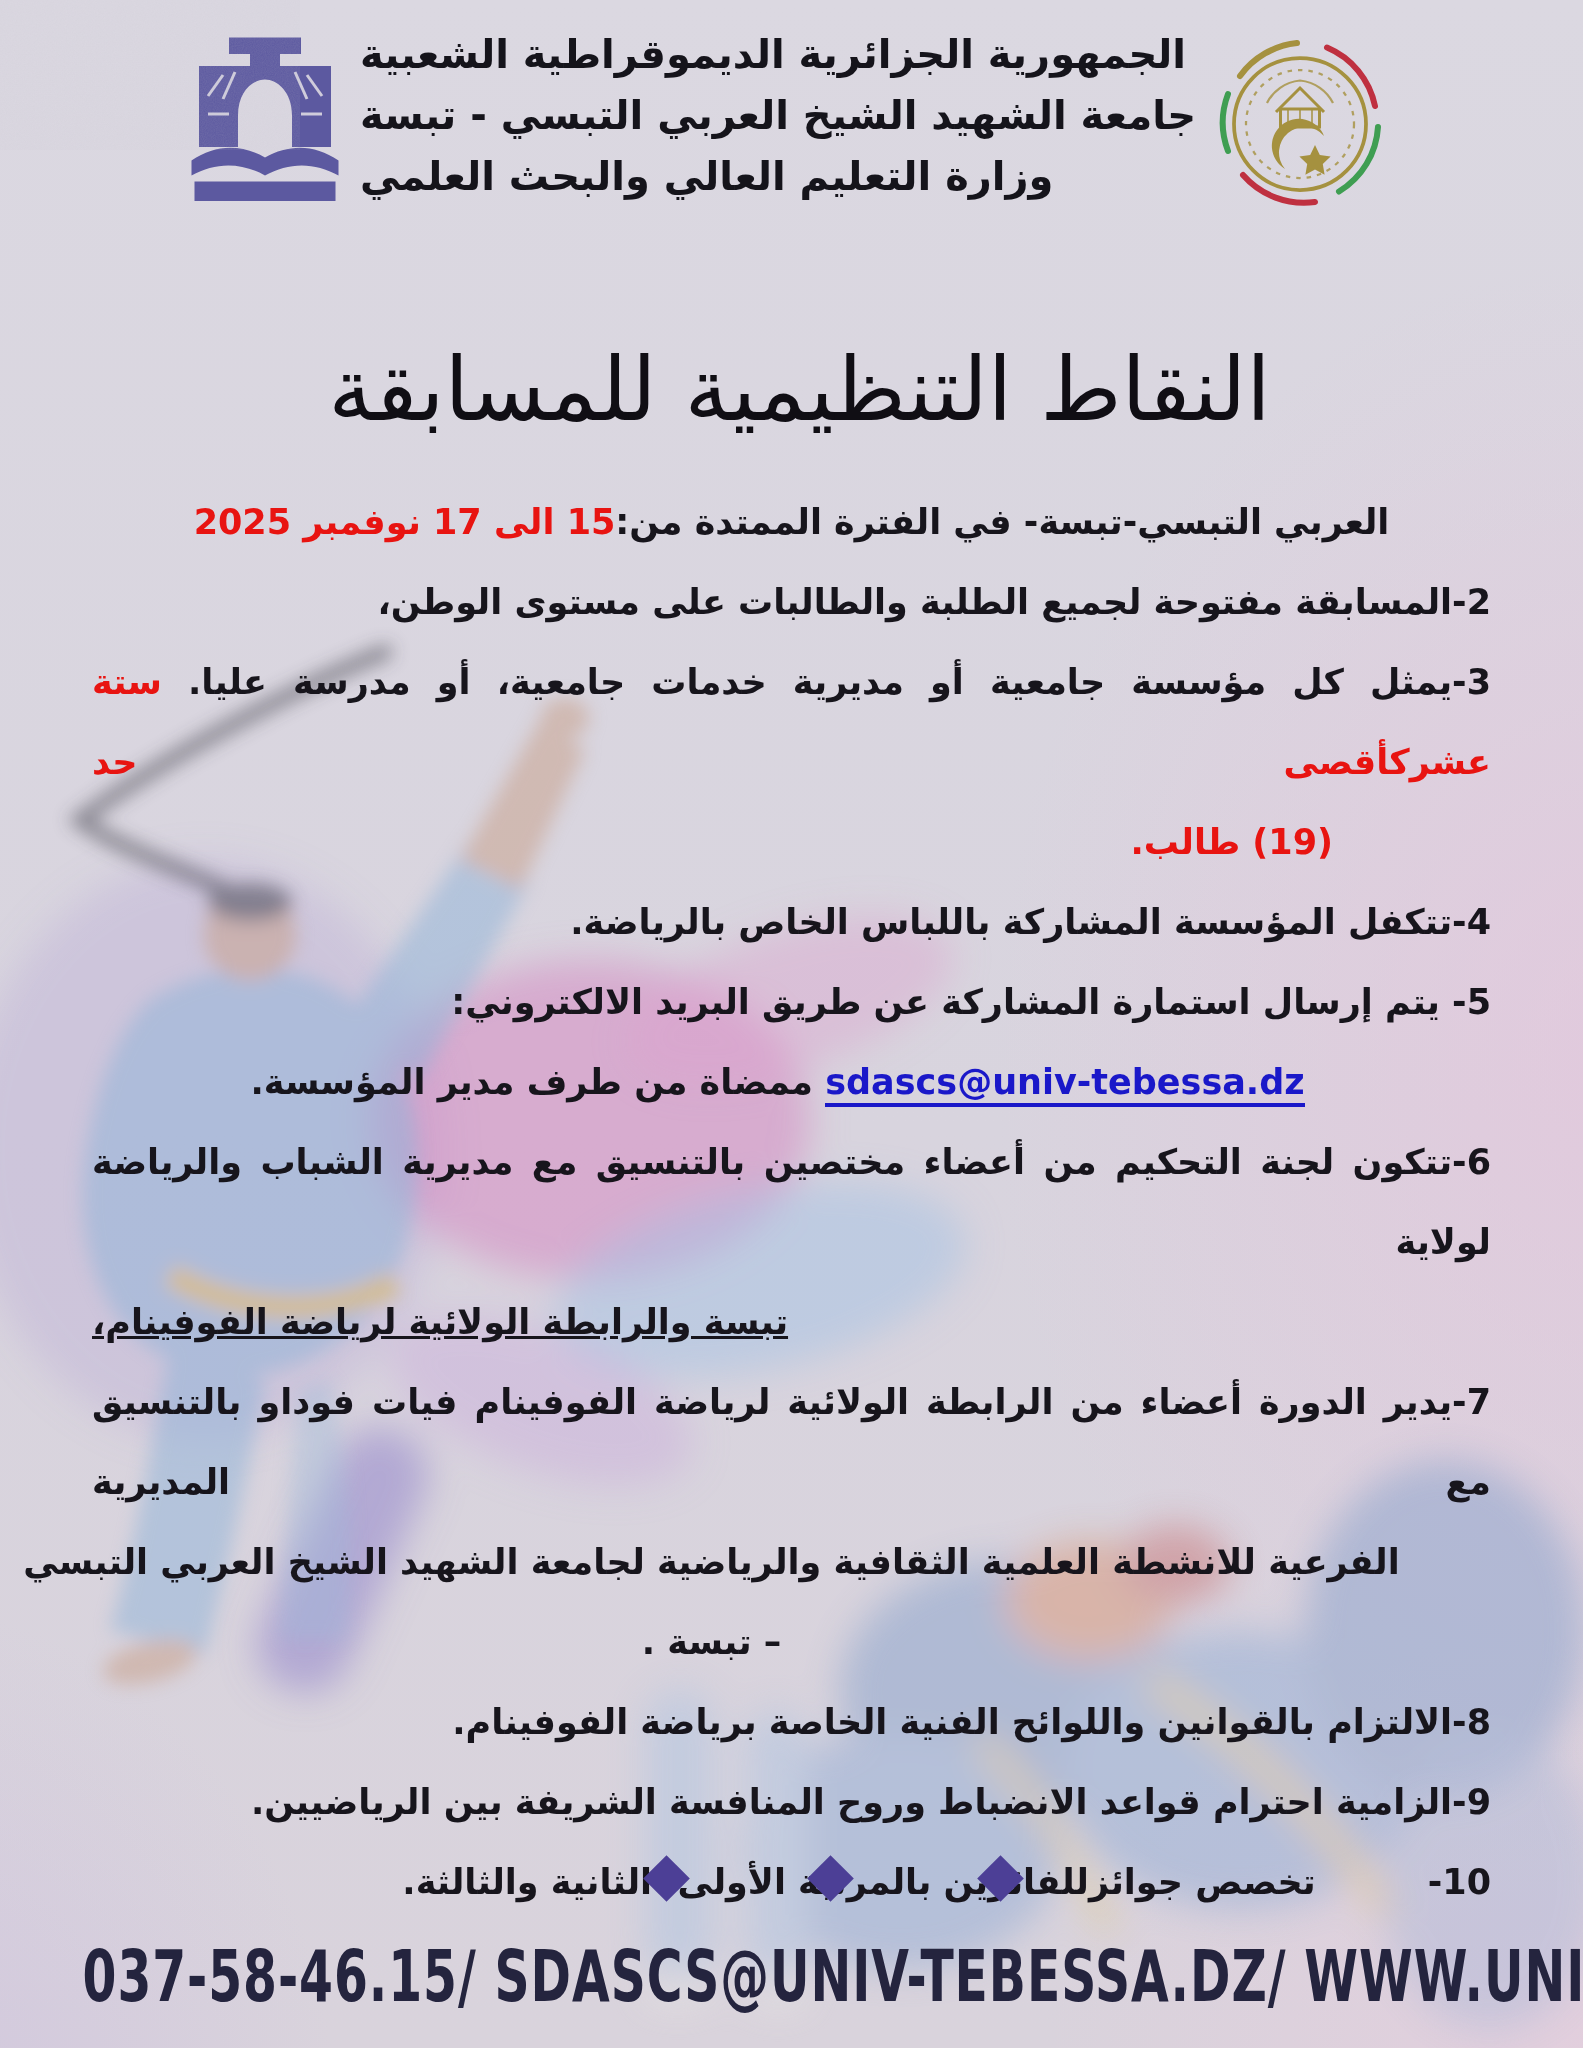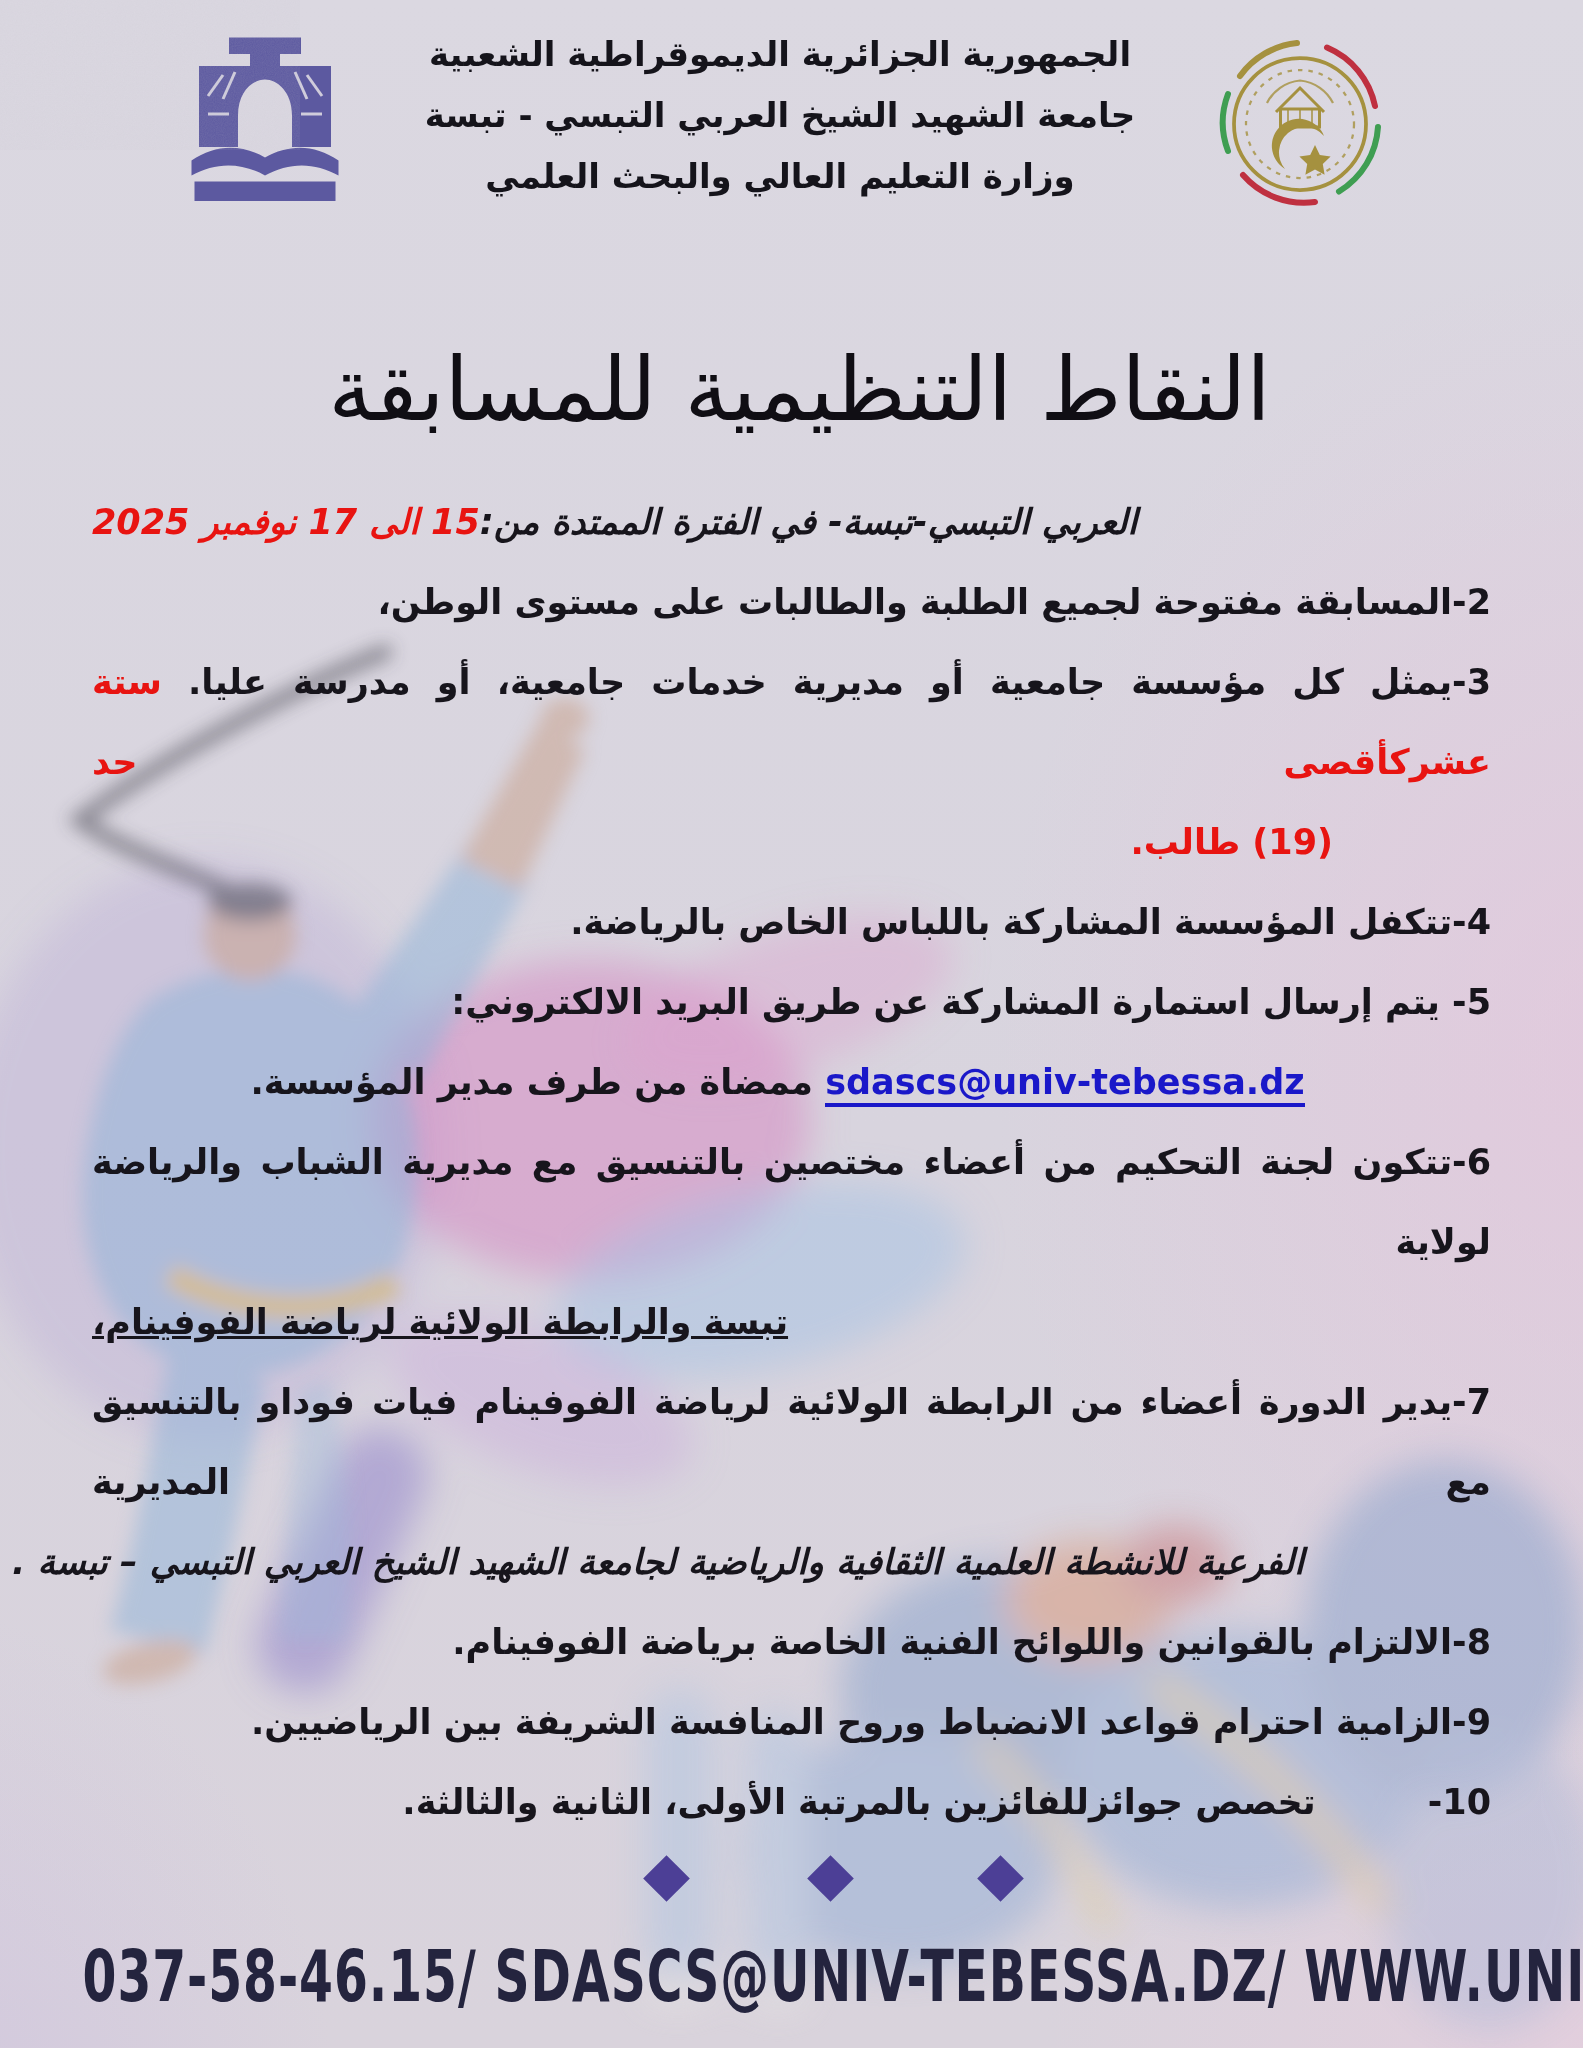--- a/index.html
+++ b/index.html
@@ -12,33 +12,33 @@
       radial-gradient(700px 900px at -5% 105%, rgba(201,186,224,.45), rgba(201,186,224,0) 60%),
       linear-gradient(180deg,#dbd8e1 0%, #d8d4de 55%, #d9d3dc 100%);
   }
   .art{position:absolute;inset:0;z-index:0;}
   .grain{position:absolute;inset:0;z-index:6;opacity:.5;pointer-events:none;}
   .header{position:absolute;top:0;left:0;width:100%;height:250px;z-index:2;}
   .uni-logo{position:absolute;left:172px;top:30px;width:186px;height:180px;}
   .seal{position:absolute;left:1203px;top:34px;width:194px;height:180px;}
   .header-text{
     position:absolute;left:360px;top:24px;width:840px;direction:rtl;
-    text-align:center;font-weight:bold;font-size:34px;line-height:61px;color:#15141b;
+    text-align:left;font-weight:bold;font-size:40px;line-height:61px;color:#15141b;
   }
   .title{
     position:absolute;top:330px;left:0;width:100%;margin:8px;z-index:2;
     direction:rtl;text-align:center;font-size:88px;font-weight:normal;color:#100e14;
   }
   .content{
     position:absolute;top:482px;left:92px;right:92px;z-index:2;
     direction:rtl;text-align:right;font-weight:bold;font-size:35px;color:#17151c;
   }
   .line{line-height:80px;}
   .stretch{text-align:justify;text-align-last:justify;}
-  .center{text-align:left;font-style:italic;}
+  .center{text-align:center;}
   .alignleft{text-align:left;text-decoration:underline;}
   .shiftleft{transform:translateX(-80px);}
   .indent-right{padding-right:158px;}
   .indent-right-sm{padding-right:28px;text-align:center;}
   .red{color:#e81411;}
   .email-link{
     color:#1a18c9;text-decoration:none;border-bottom:4px solid #1a18c9;
     padding-bottom:1px;font-weight:bold;
   }
   .gap-sm{display:inline-block;width:112px;}

